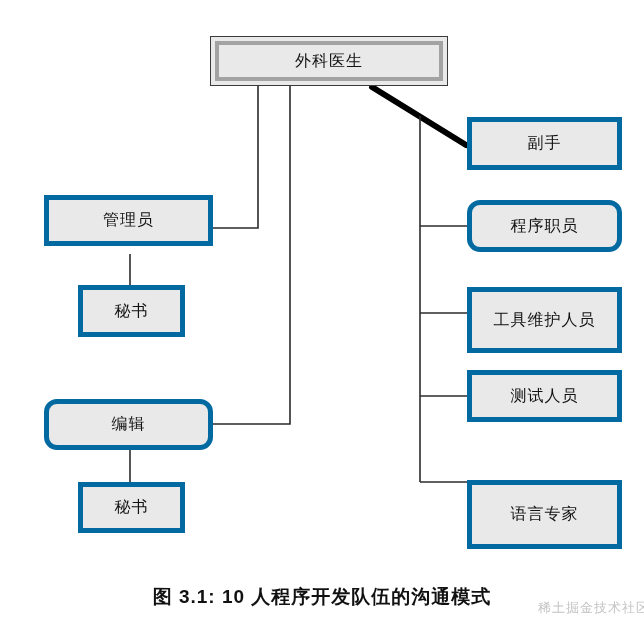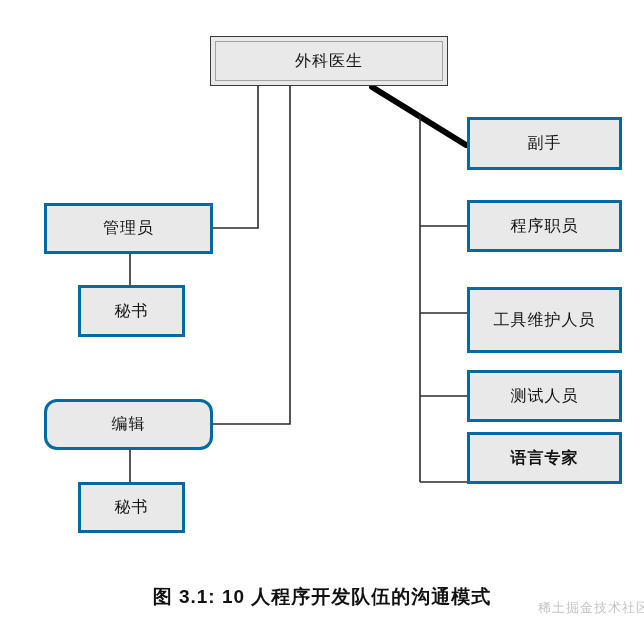--- a/index.html
+++ b/index.html
@@ -16,38 +16,38 @@
   }
   .lines-layer {
     position: absolute;
     top: 0; left: 0;
     width: 644px; height: 628px;
     pointer-events: none;
   }
   .node {
     position: absolute;
     background: #e9e9e9;
-    border: 3px solid #0369a1;
+    border: 5px solid #0369a1;
     display: flex;
     align-items: center;
     justify-content: center;
     font-size: 16px;
     color: #111111;
     letter-spacing: 1px;
   }
   .node-double {
     position: absolute;
     background: #e9e9e9;
     border: 1px solid #3a3a3a;
     padding: 4px;
   }
   .node-double .inner {
     width: 100%;
     height: 100%;
-    border: 1px solid #a3a3a3;
+    border: 4px solid #a3a3a3;
     background: #e9e9e9;
     display: flex;
     align-items: center;
     justify-content: center;
     font-size: 16px;
     color: #111111;
     letter-spacing: 1px;
   }
   .caption {
     position: absolute;
@@ -94,33 +94,33 @@
     <line x1="420" y1="396" x2="467" y2="396" stroke="#2b2b2b" stroke-width="1.6"></line>
     <line x1="420" y1="482" x2="467" y2="482" stroke="#2b2b2b" stroke-width="1.6"></line>
   </svg>
 
   <div class="node-double" style="left:210px; top:36px; width:238px; height:50px;">
     <div class="inner">外科医生</div>
   </div>
 
   <div class="node" style="left:467px; top:117px; width:155px; height:53px;">副手</div>
 
-  <div class="node" style="left:44px; top:203px; width:169px; height:51px;">管理员</div>
+  <div class="node" style="left:44px; top:195px; width:169px; height:51px;">管理员</div>
 
   <div class="node" style="left:78px; top:285px; width:107px; height:52px;">秘书</div>
 
   <div class="node" style="left:44px; top:399px; width:169px; height:51px;border-radius:13px;">编辑</div>
 
   <div class="node" style="left:78px; top:482px; width:107px; height:51px;">秘书</div>
 
-  <div class="node" style="left:467px; top:200px; width:155px; height:52px;">程序职员</div>
+  <div class="node" style="left:467px; top:200px; width:155px; height:52px;border-radius:13px;">程序职员</div>
 
   <div class="node" style="left:467px; top:287px; width:155px; height:66px;">工具维护人员</div>
 
   <div class="node" style="left:467px; top:370px; width:155px; height:52px;text-align:center;">测试人员</div>
 
-  <div class="node" style="left:467px; top:432px; width:155px; height:52px;font-weight:bold;">语言专家</div>
+  <div class="node" style="left:467px; top:480px; width:155px; height:69px;">语言专家</div>
 
   <div class="caption">图 3.1: 10 人程序开发队伍的沟通模式</div>
 
   <div class="watermark">稀土掘金技术社区</div>
 
 </div>
 
 </body></html>

